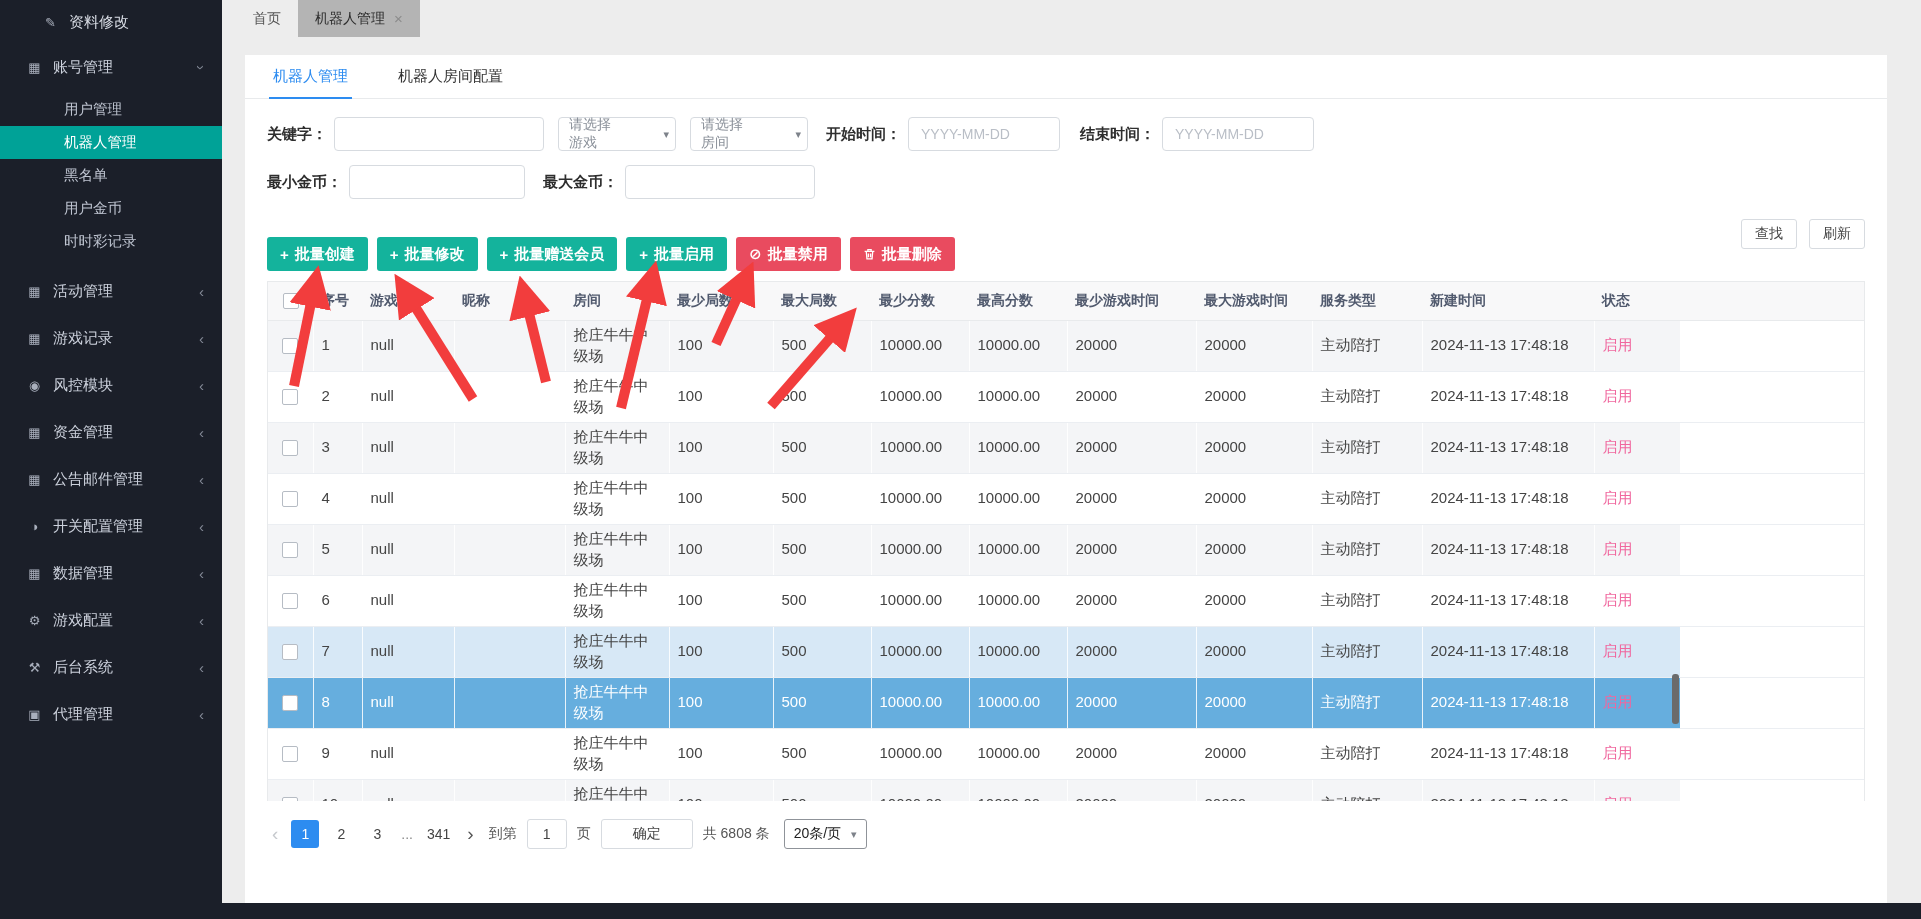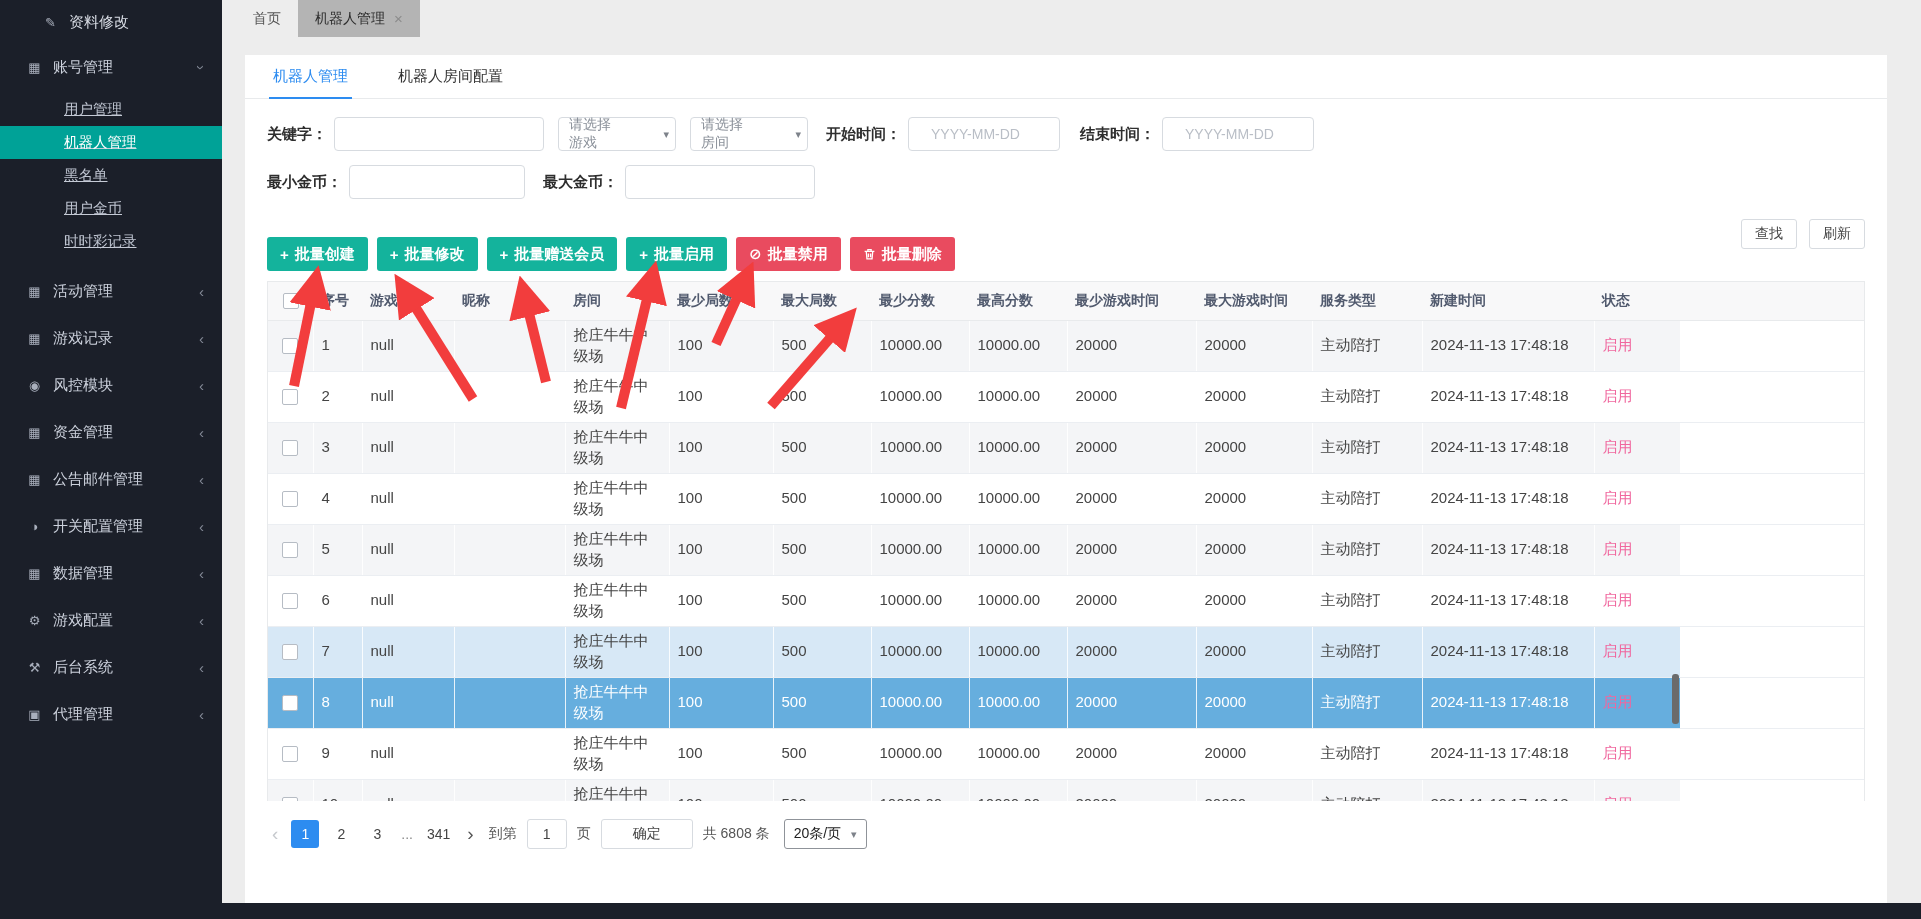--- a/index.html
+++ b/index.html
@@ -12,21 +12,21 @@
   }
 
   
   .sidebar { position: absolute; left: 0; top: 0; width: 222px; bottom: 0; background: #1b1f29; color: #c6cbd6; z-index: 2; }
   .side-top { height: 44px; display: flex; align-items: center; gap: 10px; padding-left: 42px; font-size: 15px; color: #d8dce4; cursor: pointer; }
   .sg-head { height: 47px; display: flex; align-items: center; gap: 10px; padding: 0 18px 0 26px; color: #ccd1dc; cursor: pointer; font-size: 15px; }
   .sg-head .lbl { flex: 1; }
   .icon { width: 17px; text-align: center; font-size: 13px; color: #a9afbc; flex: none; }
   .chev { font-size: 15px; color: #848a97; }
   .chev.down { transform: rotate(90deg); }
-  .side-children { padding: 2px 0 10px; text-decoration: underline; }
+  .side-children { padding: 2px 0 10px; }
   .sc-item { height: 33px; display: flex; align-items: center; padding-left: 64px; color: #bfc5d1; font-size: 14.5px; cursor: pointer; }
   .sc-item.active { background: #00a297; color: #fff; }
 
   
   .topbar { position: absolute; left: 222px; top: 0; right: 0; height: 37px; display: flex; align-items: stretch; padding-left: 14px; }
   .toptab { display: flex; align-items: center; gap: 9px; padding: 0 17px; color: #555; font-size: 14px; cursor: pointer; }
   .toptab.active { background: #b4b4b4; color: #2d2d2d; }
   .toptab .close { font-size: 15px; color: #8b8b8b; }
 
   
@@ -34,21 +34,21 @@
   .subtabs { display: flex; height: 44px; border-bottom: 1px solid #e8eaec; padding: 0 24px; gap: 42px; }
   .subtab { display: flex; align-items: center; font-size: 15px; color: #333; cursor: pointer; position: relative; padding: 0 4px; }
   .subtab.active { color: #2d8cf0; }
   .subtab.active::after { content: ""; position: absolute; left: 0; right: 0; bottom: -1px; height: 2px; background: #2d8cf0; }
 
   
   .filters { padding: 18px 22px 0; }
   .frow { display: flex; align-items: center; margin-bottom: 14px; }
   .flabel { font-weight: bold; font-size: 15px; color: #2e2e2e; margin-right: 7px; white-space: nowrap; }
   .ml14 { margin-left: 14px; } .ml18 { margin-left: 18px; } .ml20 { margin-left: 20px; }
-  .finput { height: 34px; border: 1px solid #d7dbe0; border-radius: 4px; background: #fff; padding: 0 22px; font-size: 14px; width: 210px; color: #333; outline: none; }
+  .finput { height: 34px; border: 1px solid #d7dbe0; border-radius: 4px; background: #fff; padding: 0 12px; font-size: 14px; width: 210px; color: #333; outline: none; }
   .finput::placeholder { color: #b9bec6; }
   .finput.date { width: 152px; }
   .finput.gold1 { width: 176px; }
   .finput.gold2 { width: 190px; }
   .fselect { height: 34px; width: 118px; border: 1px solid #d7dbe0; border-radius: 4px; display: flex; align-items: center; justify-content: space-between; padding: 0 6px 0 10px; color: #8a9099; font-size: 14px; cursor: pointer; background: #fff; flex: none; gap: 40px; }
   .caret { font-size: 11px; color: #7d828a; }
 
   .find-refresh { position: absolute; right: 22px; top: 164px; display: flex; gap: 12px; align-items: flex-end; }
   .btn-plain { height: 30px; padding: 0 13px; border: 1px solid #d7dbe0; border-radius: 3px; background: #fff; font-size: 14px; color: #444; cursor: pointer; font-family: inherit; }
 

